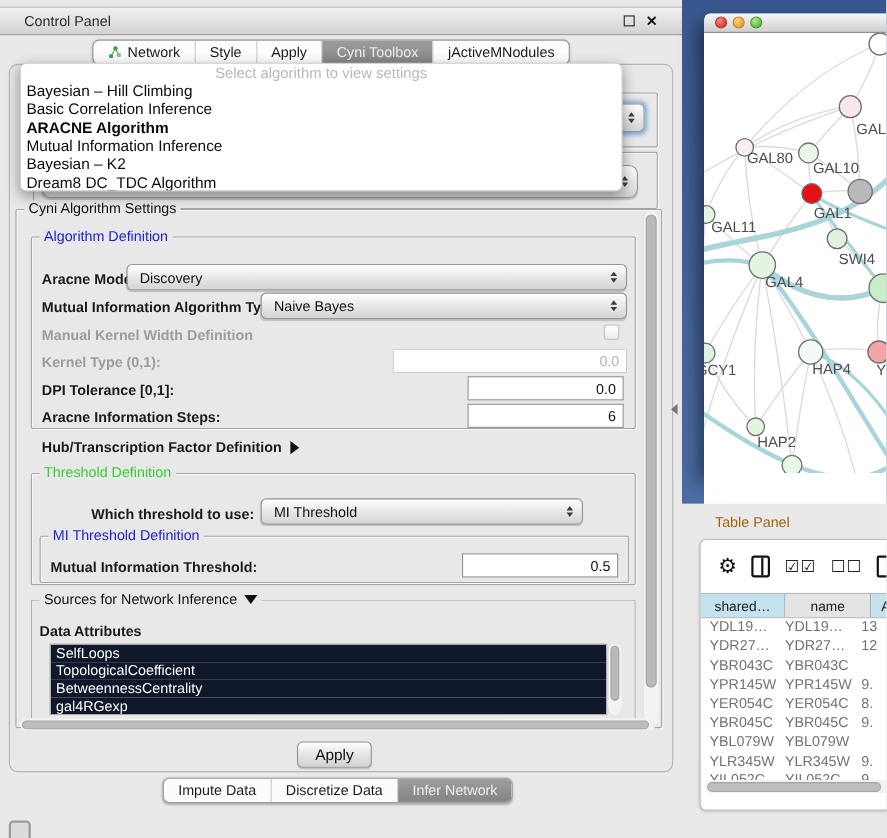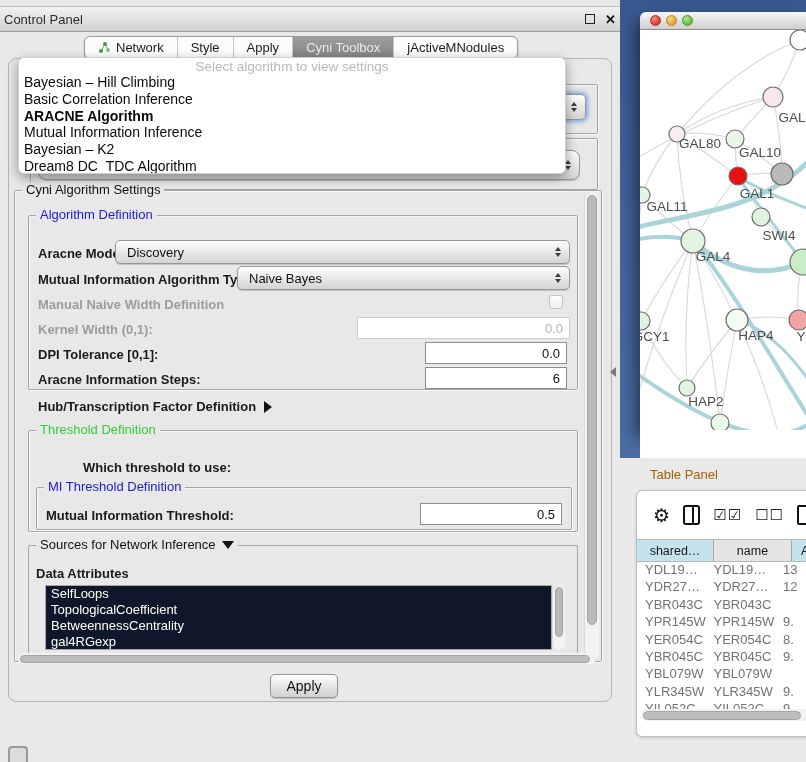--- a/index.html
+++ b/index.html
@@ -3,21 +3,21 @@
 <meta charset="utf-8">
 <style>
   * { margin:0; padding:0; box-sizing:border-box; }
   body { font-family:"Liberation Sans", sans-serif; background:#e9e9e9; }
   #screen { position:relative; width:806px; height:762px; overflow:hidden; background:#e9e9e9; }
   .abs { position:absolute; }
 
   
   .titlebar { left:0; top:6px; width:620px; height:26px;
     background:linear-gradient(#f1f1f1,#d2d2d2); border-top:1px solid #bbb; border-bottom:1px solid #9d9d9d;
-    display:flex; align-items:center; padding:0 4px; font-size:13px; color:#2b2b2b; }
+    display:flex; align-items:center; padding:0 22px; font-size:13px; color:#2b2b2b; }
   .titlebar .spacer { flex:1; }
   .float-ic { width:10px; height:10px; border:1.5px solid #222; margin-right:10px; }
   .close-ic { font-size:13px; font-weight:bold; color:#111; }
 
   
   .seg { display:flex; border:1px solid #9c9c9c; border-radius:6px; background:#fcfcfc;
     overflow:hidden; box-shadow:0 1px 2px rgba(0,0,0,.25); height:23px; }
   .seg .tab { display:flex; align-items:center; gap:5px; padding:0 13px; font-size:13px;
     color:#1a1a1a; border-right:1px solid #c9c9c9; white-space:nowrap; }
   .seg .tab:last-child { border-right:none; }
@@ -205,24 +205,24 @@
   <div class="lbl" style="left:38px; top:272px;">Mutual Information Algorithm Type:</div>
   <div class="combo" style="left:237px; top:266px; width:333px; height:24px;">
     <span>Naive Bayes</span>
     <span class="cspace"></span>
     <span class="arrows">
         <span class="tri-up"></span>
         <span class="tri-dn"></span>
       </span>
   </div>
 
-  <div class="lbl dis" style="left:38px; top:297px;">Manual Naive Width Definition</div>
+  <div class="lbl dis" style="left:38px; top:297px;">Manual Kernel Width Definition</div>
   <div class="checkbox" style="left:549px; top:295px;"></div>
 
-  <div class="lbl dis" style="left:38px; top:322px;">Kernel Width (0,1):</div>
+  <div class="lbl dis" style="left:38px; top:322px;">Kernel Type (0,1):</div>
   <div class="field dis" style="left:357px; top:317px; width:213px; height:22px;">
     <span>0.0</span>
   </div>
 
   <div class="lbl" style="left:38px; top:347px;">DPI Tolerance [0,1]:</div>
   <div class="field" style="left:425px; top:342px; width:142px; height:22px;">
     <span>0.0</span>
   </div>
 
   <div class="lbl" style="left:38px; top:372px;">Aracne Information Steps:</div>
@@ -232,20 +232,28 @@
 
   <div class="lbl" style="left:38px; top:399px; display:flex; align-items:center; gap:8px;">
     <span>Hub/Transcription Factor Definition</span>
     <span class="tri-right"></span>
   </div>
 
   <div class="groupbox" style="left:28px; top:430px; width:550px; height:102px;">
     <span class="gtitle green">Threshold Definition</span>
   </div>
   <div class="lbl" style="left:83px; top:460px;">Which threshold to use:</div>
+  <div class="combo" style="left:237px; top:453px; width:293px; height:24px;">
+    <span>MI Threshold</span>
+    <span class="cspace"></span>
+    <span class="arrows">
+        <span class="tri-up"></span>
+        <span class="tri-dn"></span>
+      </span>
+  </div>
   <div class="groupbox" style="left:36px; top:487px; width:536px; height:43px;">
     <span class="gtitle blue">MI Threshold Definition</span>
   </div>
   <div class="lbl" style="left:46px; top:508px;">Mutual Information Threshold:</div>
   <div class="field" style="left:420px; top:503px; width:142px; height:22px;">
     <span>0.5</span>
   </div>
 
   <div class="groupbox" style="left:28px; top:545px; width:550px; height:112px; border-bottom:none; box-shadow:none;">
     <span class="gtitle">
@@ -263,20 +271,31 @@
   <div class="sb-v" style="left:552px; top:585px; width:13px; height:65px;">
     <div class="thumb" style="top:2px; height:50px;"></div>
   </div>
   <div class="sb-h" style="left:18px; top:653px; width:578px; height:11px;">
     <div class="thumb" style="left:2px; width:570px;"></div>
   </div>
 
   <div class="btn" style="left:270px; top:674px; width:68px; height:24px;">
     <span>Apply</span>
   </div>
+  <div class="abs seg" style="left:148px; top:707px;" id="bottom-tabs">
+      <div class="tab">
+        <span>Impute Data</span>
+      </div>
+      <div class="tab">
+        <span>Discretize Data</span>
+      </div>
+      <div class="tab sel">
+        <span>Infer Network</span>
+      </div>
+    </div>
 
   <div class="abs splitter-arrow"></div>
   <div class="abs corner-ic"></div>
 
   <div class="abs desktop"></div>
   <div class="abs netframe">
     <div class="mac-titlebar">
       <span class="light red"></span>
       <span class="light yellow"></span>
       <span class="light green"></span>

